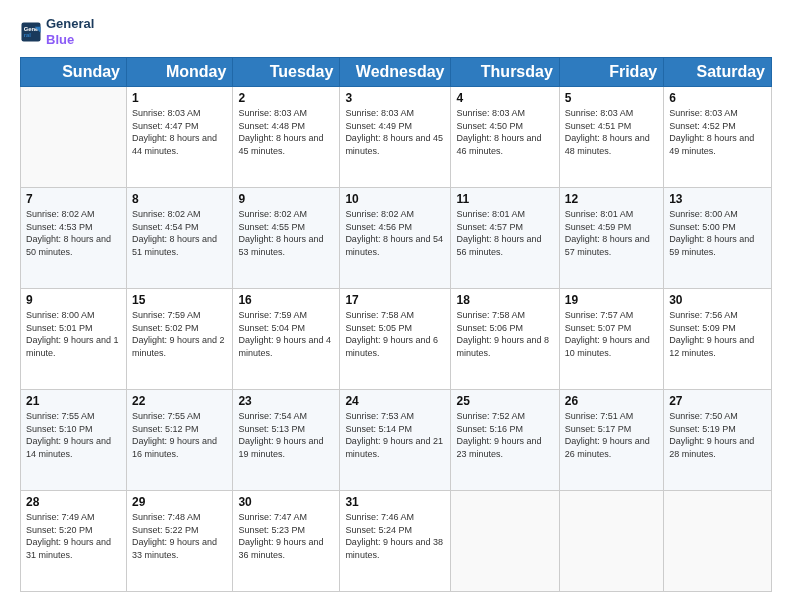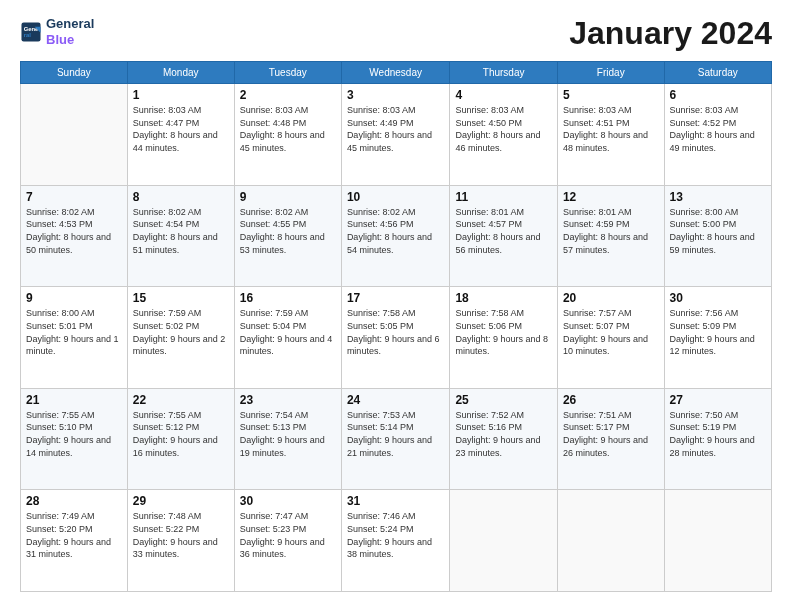--- a/index.html
+++ b/index.html
@@ -53,24 +53,24 @@
       flex-direction: column;
     }
     .cal-table {
       width: 100%;
       border-collapse: collapse;
       flex: 1;
     }
     .cal-table th {
       background: #2e7bbf;
       color: #fff;
-      font-size: 10px;
-      font-weight: normal;
+      font-size: 16px;
+      font-weight: bold;
       padding: 5px 6px;
-      text-align: center;
+      text-align: right;
       border: 1px solid #2068a8;
     }
     .cal-table td {
       border: 1px solid #ccc;
       vertical-align: top;
       padding: 4px 5px;
       width: 113px;
       height: 88px;
       font-size: 9.5px;
       color: #333;
@@ -105,21 +105,20 @@
         <text x="5" y="13" font-size="8" fill="white" font-weight="bold" font-family="Arial">Gene</text>
         <text x="5" y="22" font-size="8" fill="#2e7bbf" font-weight="bold" font-family="Arial">ral</text>
         <polygon points="20,8 28,8 28,16" fill="#2e7bbf"></polygon>
       </svg>
       <div>
         <div style="font-size:13px;font-weight:bold;color:#1a3a5c;line-height:1.2;"><span>General</span></div>
         <div style="font-size:13px;font-weight:bold;color:#8b5cf6;line-height:1.2;"><span>Blue</span></div>
       </div>
     </div>
     <div class="title-block">
-      <div class="month-title">January 2024</div>
     </div>
   </div>
 
   <div class="calendar">
     <table class="cal-table">
       <thead>
         <tr id="weekday-headers">
             <th>Sunday</th>
             <th>Monday</th>
             <th>Tuesday</th>
@@ -202,21 +201,21 @@
             </td>
             <td>
               <div class="day-num">17</div>
               <div class="day-info">Sunrise: 7:58 AM<br>Sunset: 5:05 PM<br>Daylight: 9 hours and 6 minutes.</div>
             </td>
             <td>
               <div class="day-num">18</div>
               <div class="day-info">Sunrise: 7:58 AM<br>Sunset: 5:06 PM<br>Daylight: 9 hours and 8 minutes.</div>
             </td>
             <td>
-              <div class="day-num">20</div>
+              <div class="day-num">19</div>
               <div class="day-info">Sunrise: 7:57 AM<br>Sunset: 5:07 PM<br>Daylight: 9 hours and 10 minutes.</div>
             </td>
             <td>
               <div class="day-num">30</div>
               <div class="day-info">Sunrise: 7:56 AM<br>Sunset: 5:09 PM<br>Daylight: 9 hours and 12 minutes.</div>
             </td>
           </tr>
           <tr>
             <td>
               <div class="day-num">21</div>

